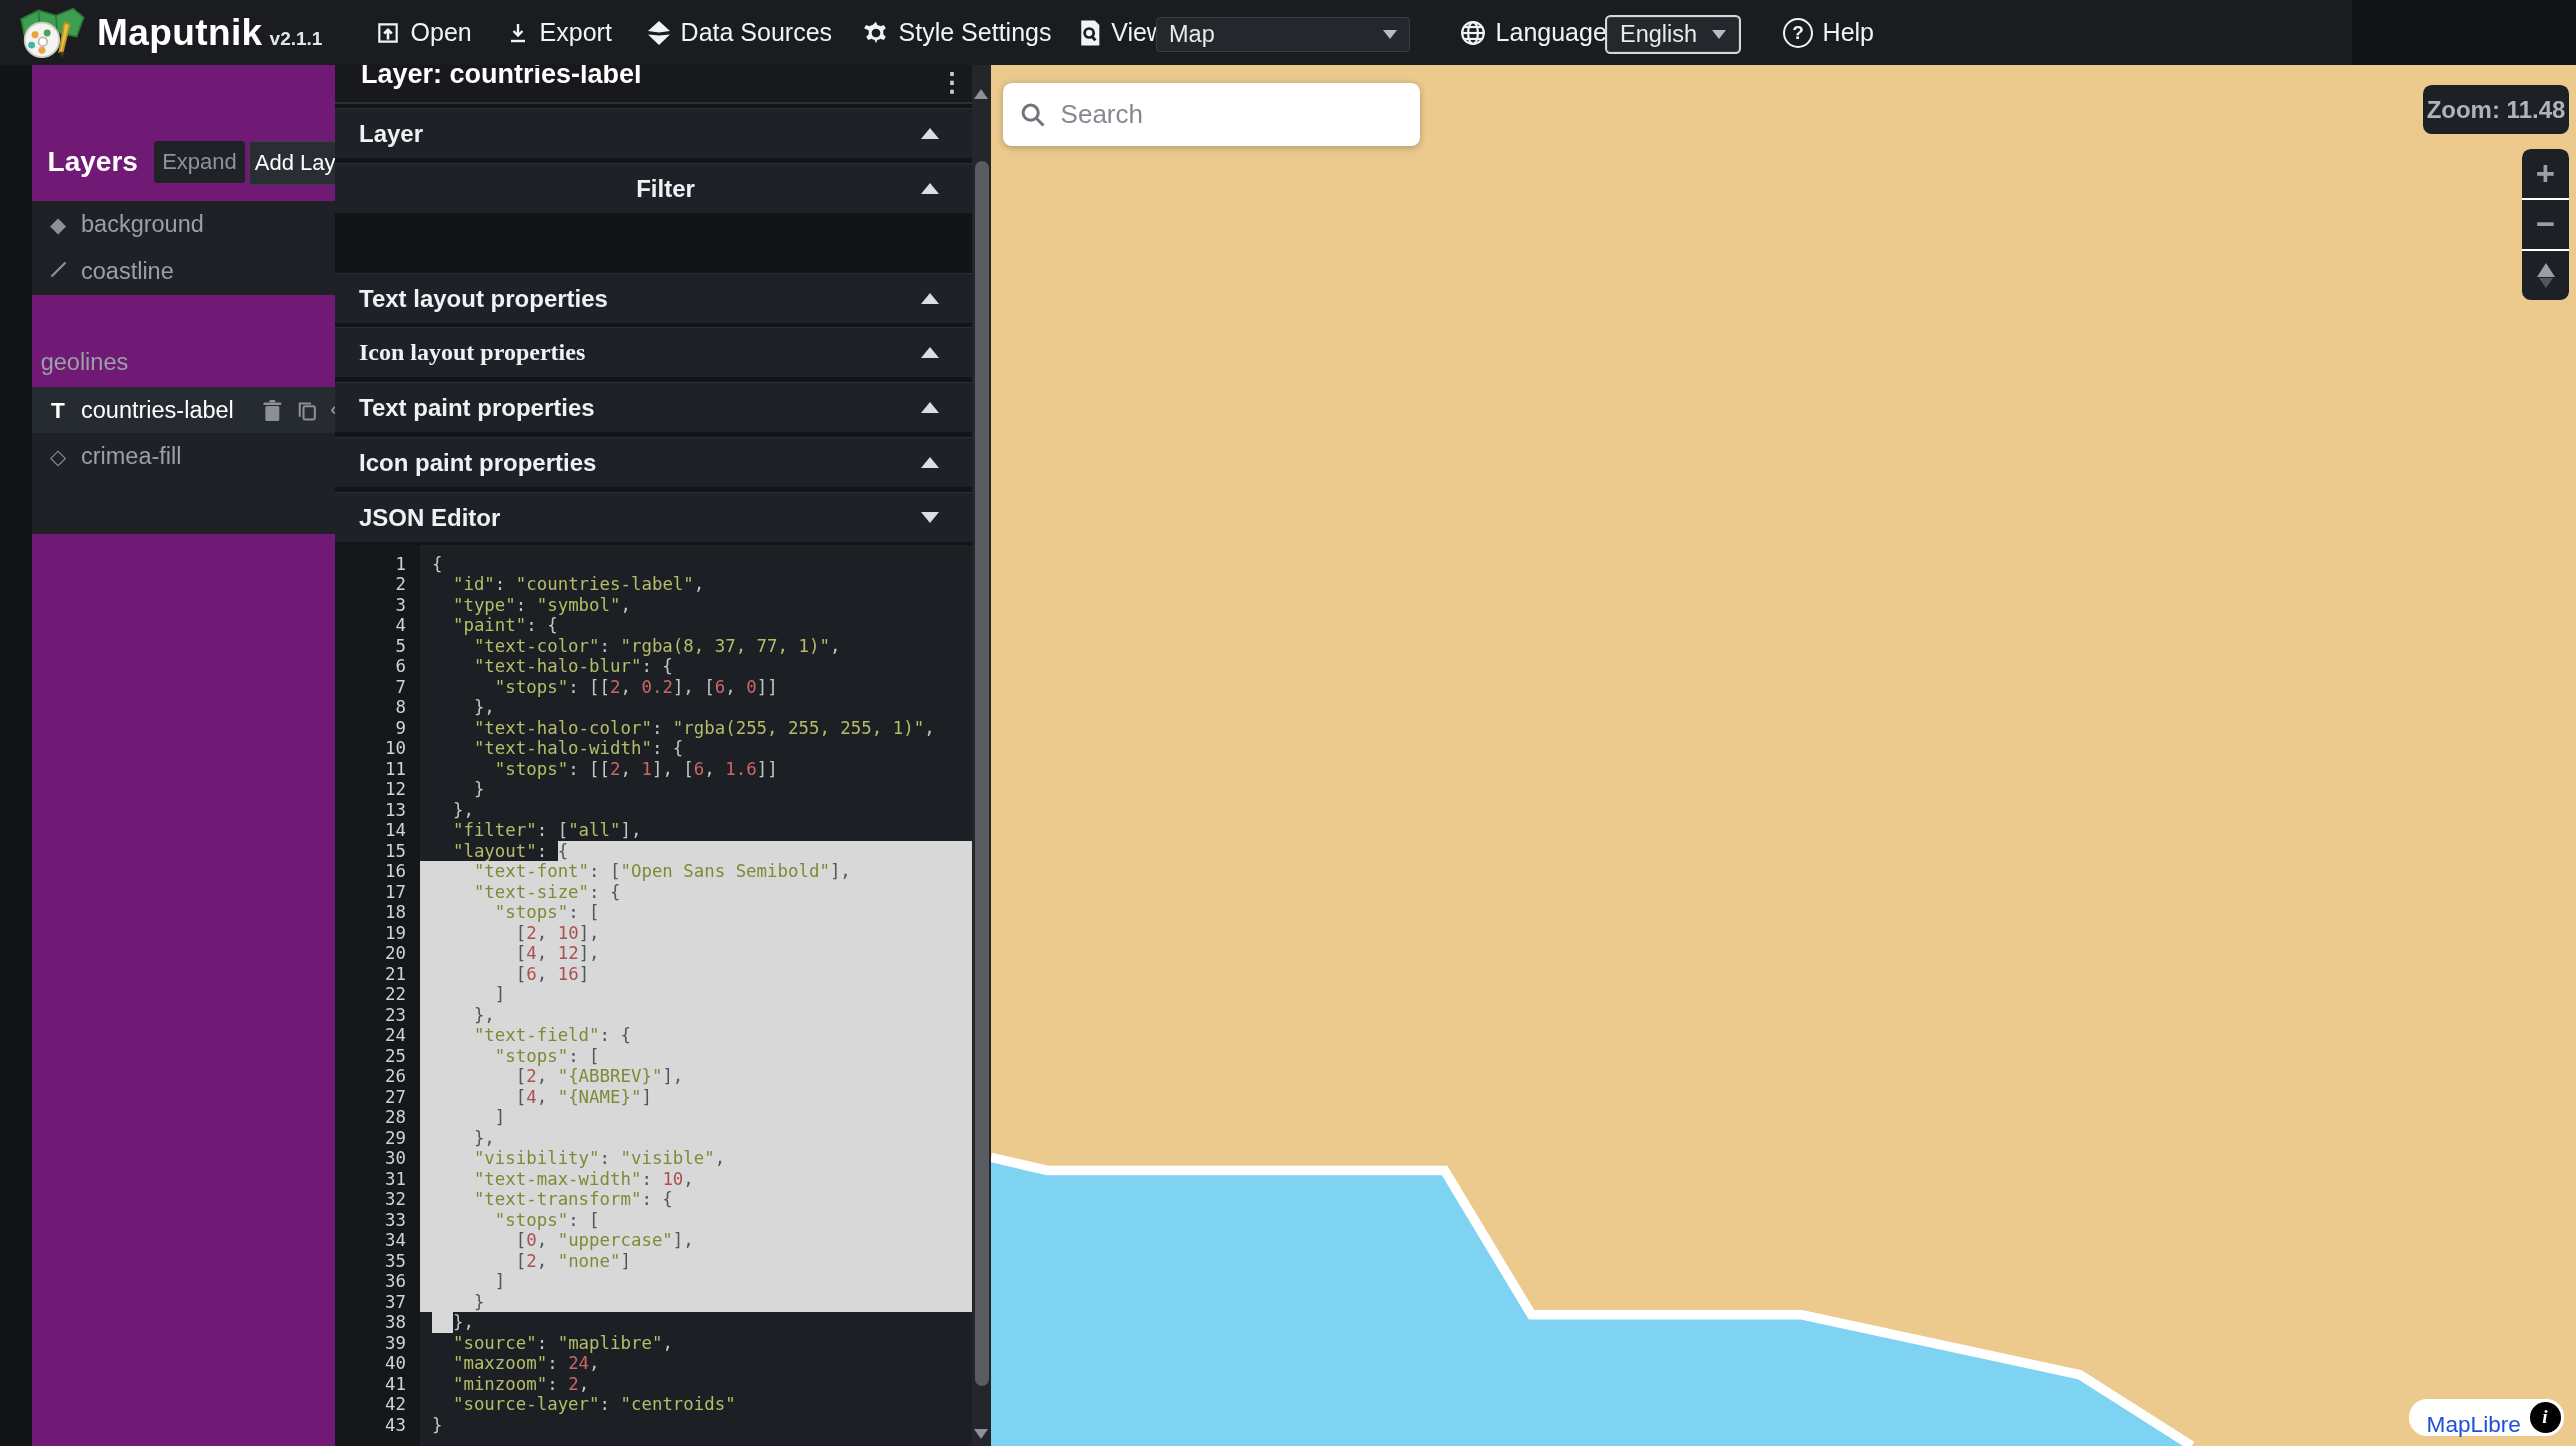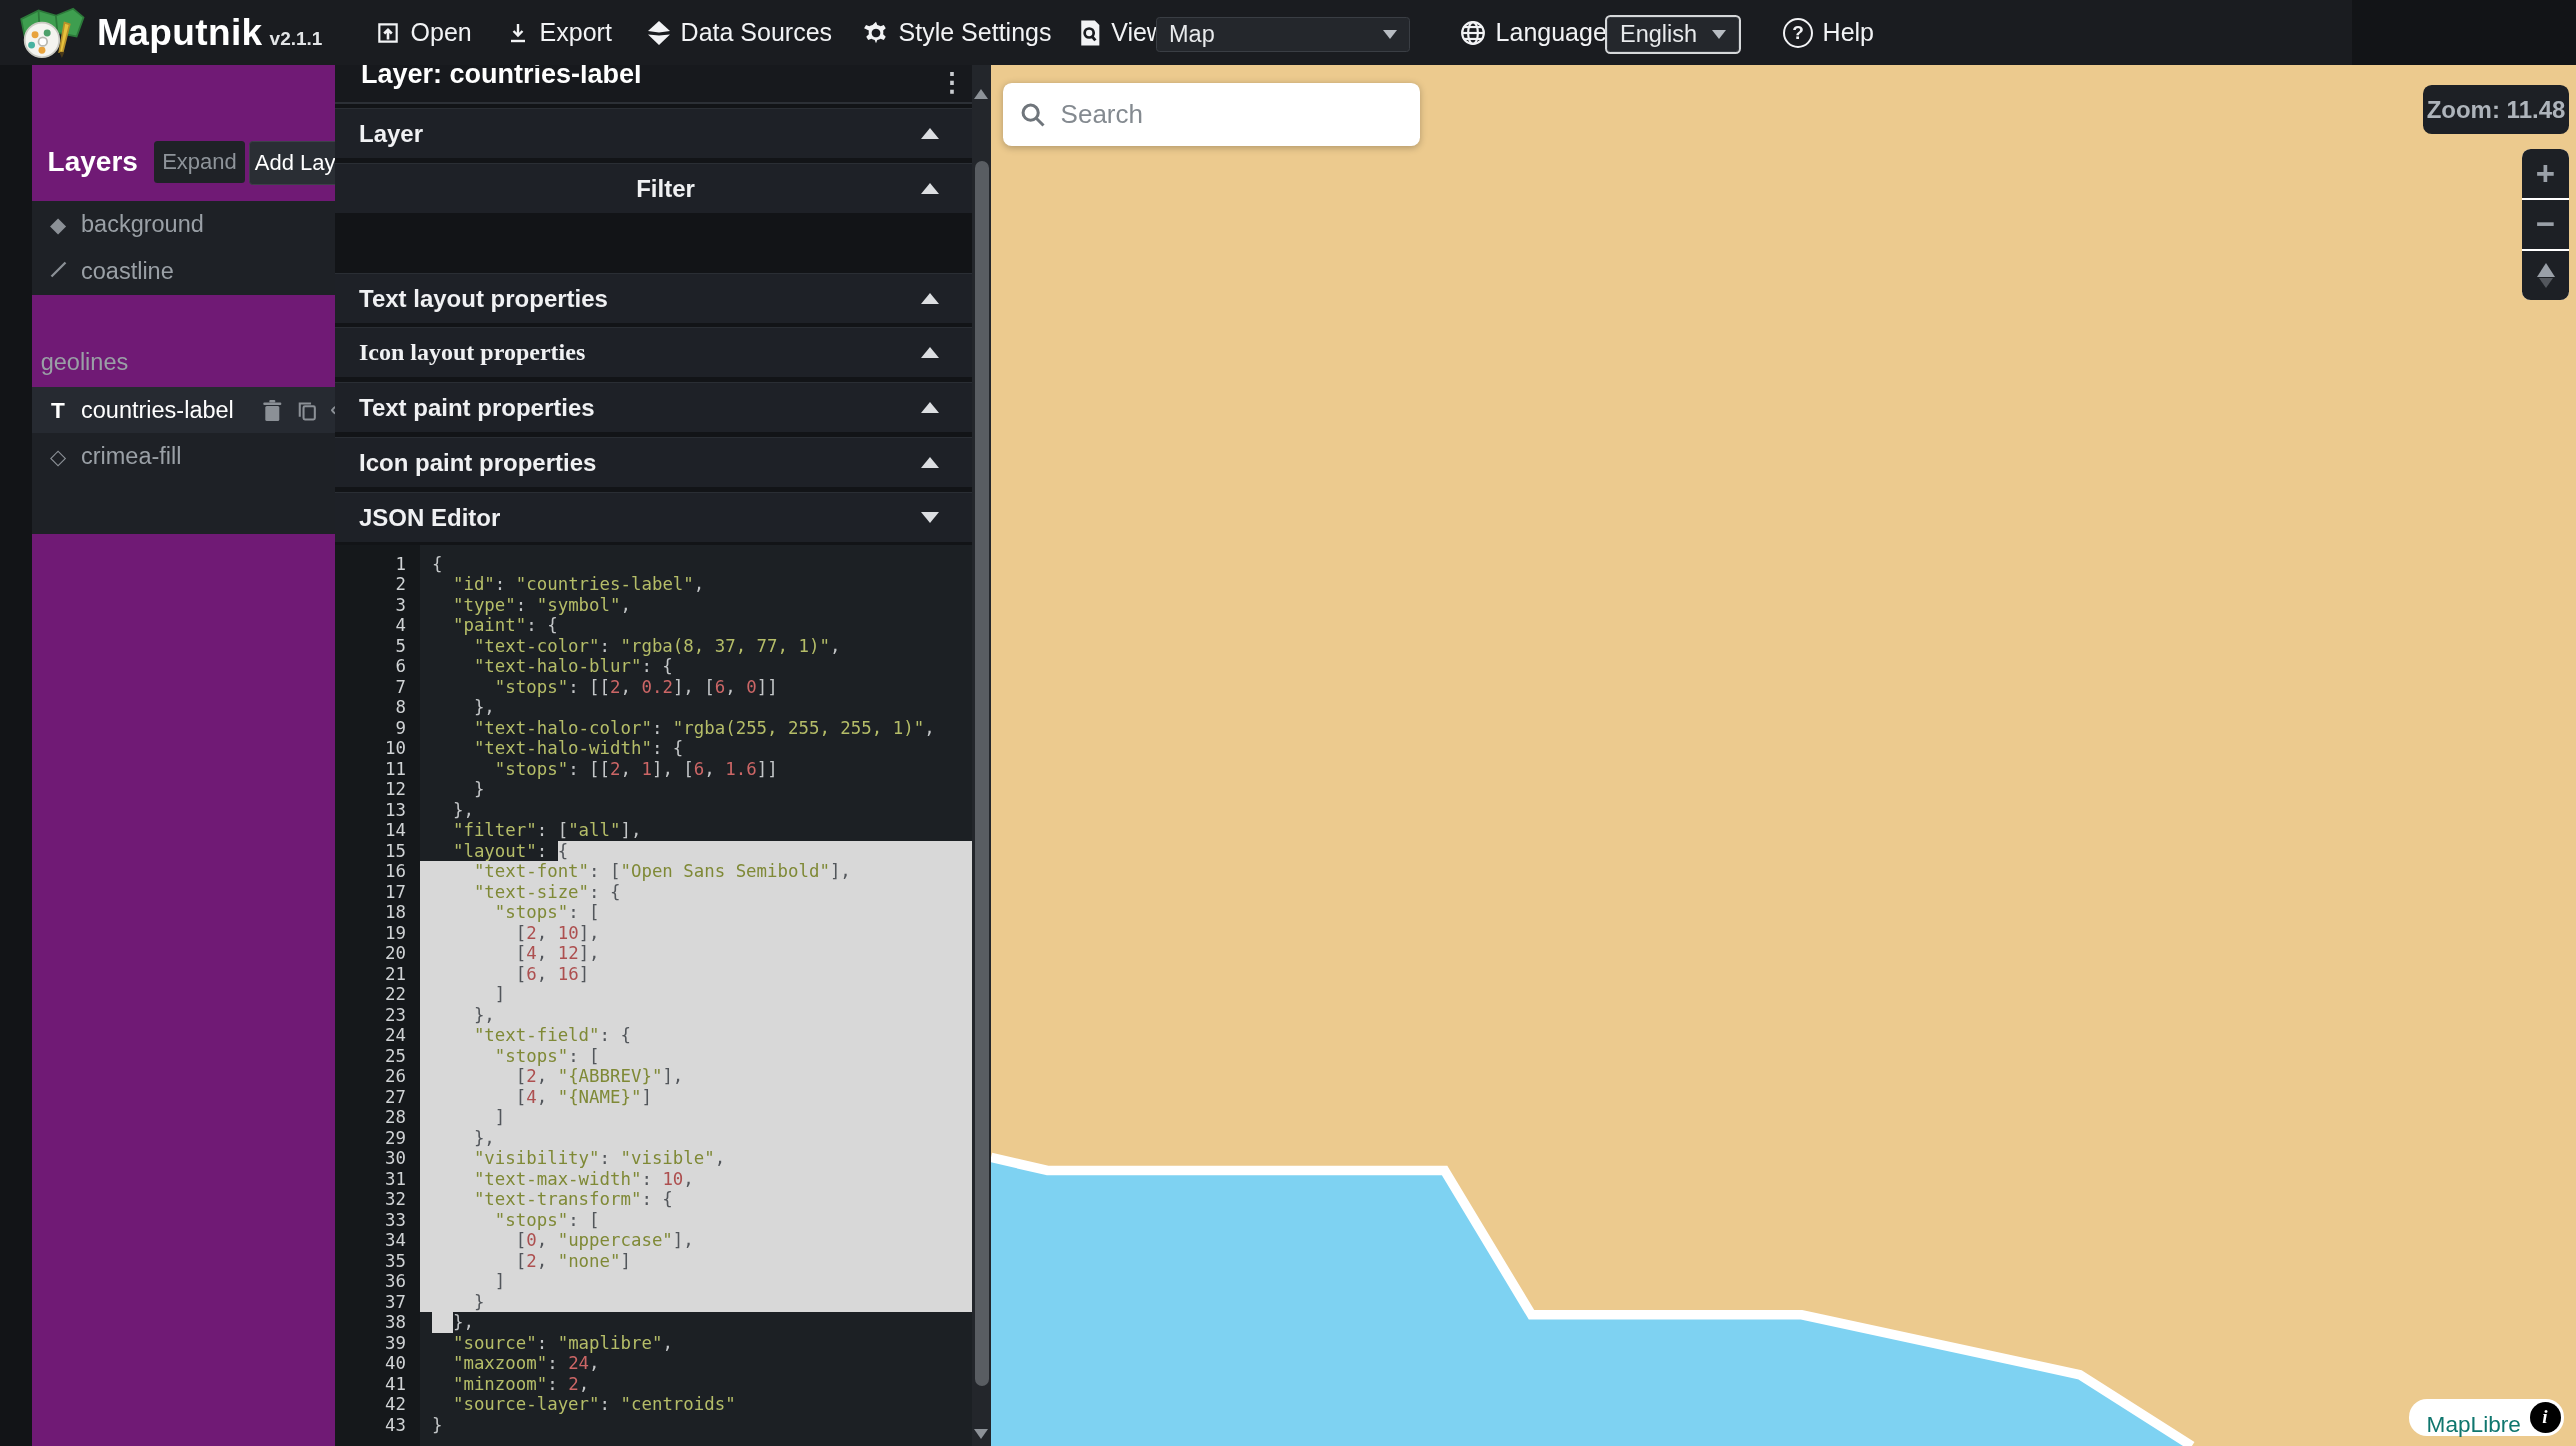--- a/index.html
+++ b/index.html
@@ -106,21 +106,21 @@
   .mc-btn{flex:1;background:#1d2025;display:flex;align-items:center;justify-content:center;
           color:#9aa0a8;font-size:33px;font-weight:bold;cursor:pointer;}
   .mc-btn + .mc-btn{margin-top:1.7px;}
   .compass{display:flex;flex-direction:column;align-items:center;gap:1.7px;}
   .c-up{width:0;height:0;border-left:9.6px solid transparent;border-right:9.6px solid transparent;
         border-bottom:14px solid #9aa0a8;}
   .c-dn{width:0;height:0;border-left:7.8px solid transparent;border-right:7.8px solid transparent;
         border-top:10.4px solid #53575d;}
   #attribution{right:12px;bottom:10.4px;height:37px;background:#fff;border-radius:18px;
                display:flex;align-items:center;padding:0 3.5px 0 17.4px;gap:8.7px;}
-  #attribution .atext{color:#0f766e;font-size:22.6px;margin-top:16px;}
+  #attribution .atext{color:#1d4ed8;font-size:22.6px;margin-top:16px;}
   .info-circle{width:31px;height:31px;background:#000;border-radius:50%;display:flex;
                align-items:center;justify-content:center;color:#fff;font-size:19px;font-weight:bold;
                font-family:"Liberation Serif",serif;font-style:italic;}
 </style>
 </head>
 <body>
 
 <div id="app">
 
   <div id="topbar" class="abs">

